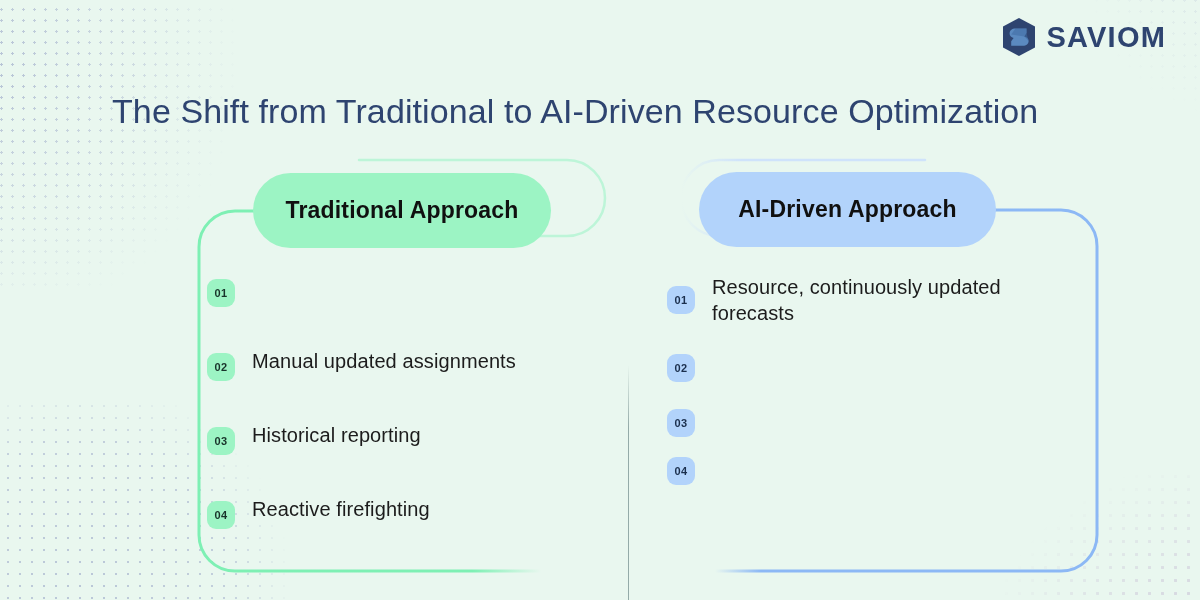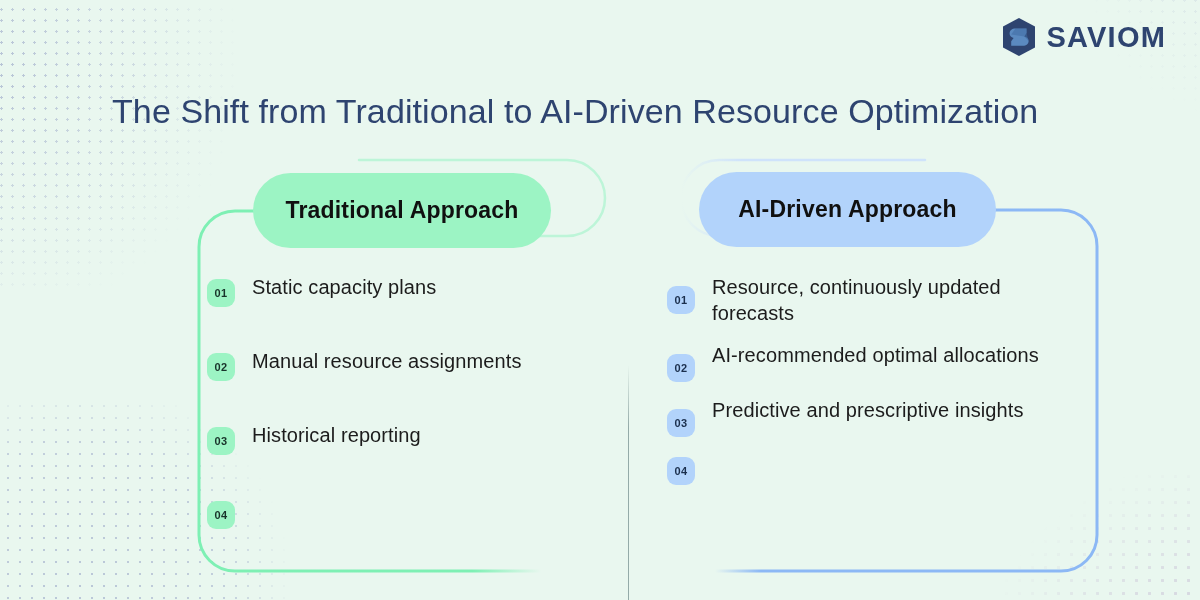--- a/index.html
+++ b/index.html
@@ -260,32 +260,32 @@
         <path d="M186 61 H66 a36 36 0 0 0 -36 36 V385 a36 36 0 0 0 36 36 H372" stroke="url(#gFadeBot)" stroke-width="3" fill="none" stroke-linecap="round"></path>
       </svg>
 
       <div class="badge badge-left">
         <span>Traditional Approach</span>
       </div>
 
       <div class="list list-left">
         <div class="list-item">
           <div class="num num-green">01</div>
-          <div class="item-text">Static capacity plans</div>
         </div>
         <div class="list-item">
           <div class="num num-green">02</div>
-          <div class="item-text">Manual resource assignments</div>
+          <div class="item-text">Manual updated assignments</div>
         </div>
         <div class="list-item">
           <div class="num num-green">03</div>
           <div class="item-text">Historical reporting</div>
         </div>
         <div class="list-item">
           <div class="num num-green">04</div>
+          <div class="item-text">Reactive firefighting</div>
         </div>
       </div>
     </div>
 
     <div class="card card-right">
       <svg class="card-frame" viewBox="0 0 435 430" fill="none">
         <defs>
           <linearGradient id="gFadeRtop" x1="0" y1="0" x2="1" y2="0">
             <stop offset="0" stop-color="#cfe3fb" stop-opacity="0"></stop>
             <stop offset="0.25" stop-color="#cfe3fb" stop-opacity="1"></stop>
@@ -307,25 +307,23 @@
         <span>AI-Driven Approach</span>
       </div>
 
       <div class="list list-right">
         <div class="list-item two-line">
           <div class="num num-blue">01</div>
           <div class="item-text">Resource, continuously updated forecasts</div>
         </div>
         <div class="list-item two-line">
           <div class="num num-blue">02</div>
-          <div class="item-text">AI-recommended optimal allocations</div>
         </div>
         <div class="list-item two-line">
           <div class="num num-blue">03</div>
-          <div class="item-text">Predictive and prescriptive insights</div>
         </div>
         <div class="list-item">
           <div class="num num-blue">04</div>
         </div>
       </div>
     </div>
 
   </div>
 </div>
 

